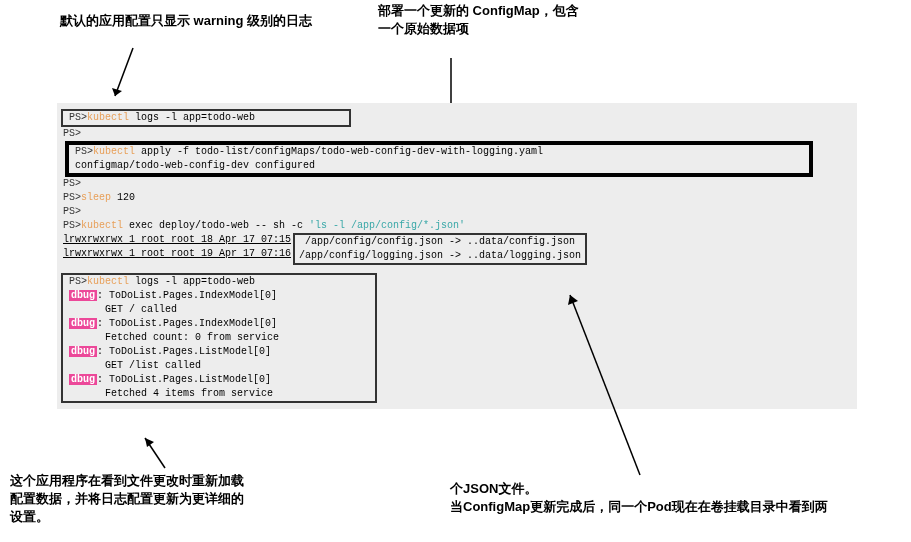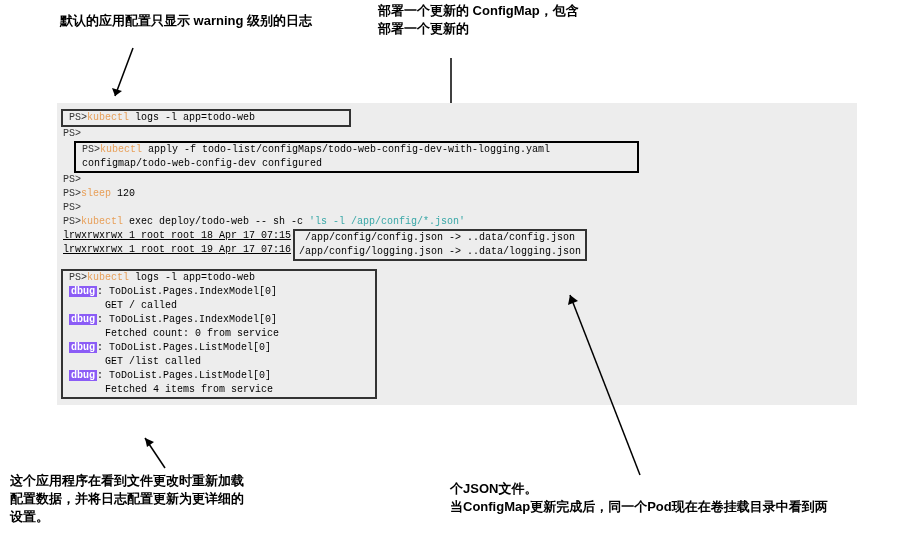--- a/index.html
+++ b/index.html
@@ -45,31 +45,31 @@
     .teal {
       color: #3aa8a8;
     }
     .box-group-1 {
       border: 2px solid #333;
       margin: 2px 4px 0 4px;
       width: fit-content;
       min-width: 290px;
     }
     .box-group-2 {
-      border: 2px solid #000000;
-      margin: 0 17px;
-      width: 565px;
+      border: 4px solid #000000;
+      margin: 0 8px;
+      width: 748px;
     }
     .box-group-3 {
       border: 2px solid #333;
       margin: 8px 4px 0 4px;
       width: 316px;
     }
     .dbug {
-      background: #8b5cf6;
+      background: #ec4899;
       color: #fff;
       padding: 0 2px;
       font-weight: bold;
     }
     .ls-left {
       white-space: pre;
       text-decoration: underline;
     }
     .ls-right-container {
       border: 2px solid #333;
@@ -87,21 +87,21 @@
   </style>
 </head>
 <body>
 
 <div class="annotation" style="left:60px; top:12px; width:270px;">
   <span>默认的应用配置只显示 warning 级别的日志</span>
 </div>
 
 <div class="annotation" style="left:378px; top:2px; width:280px;">
   <div>部署一个更新的 ConfigMap，包含</div>
-  <div>部署一个更新的</div>
+  <div>一个原始数据项</div>
 </div>
 
 <svg class="arrow" style="left:115px; top:48px;" width="40" height="60">
   <line x1="18" y1="0" x2="0" y2="48" stroke="#000" stroke-width="1.5"></line>
   <polygon points="0,48 -3,40 7,43" fill="#000"></polygon>
 </svg>
 
 <svg class="arrow" style="left:448px; top:58px;" width="20" height="80">
   <line x1="3" y1="0" x2="3" y2="70" stroke="#000" stroke-width="1.5"></line>
   <polygon points="3,70 -2,62 8,62" fill="#000"></polygon>

